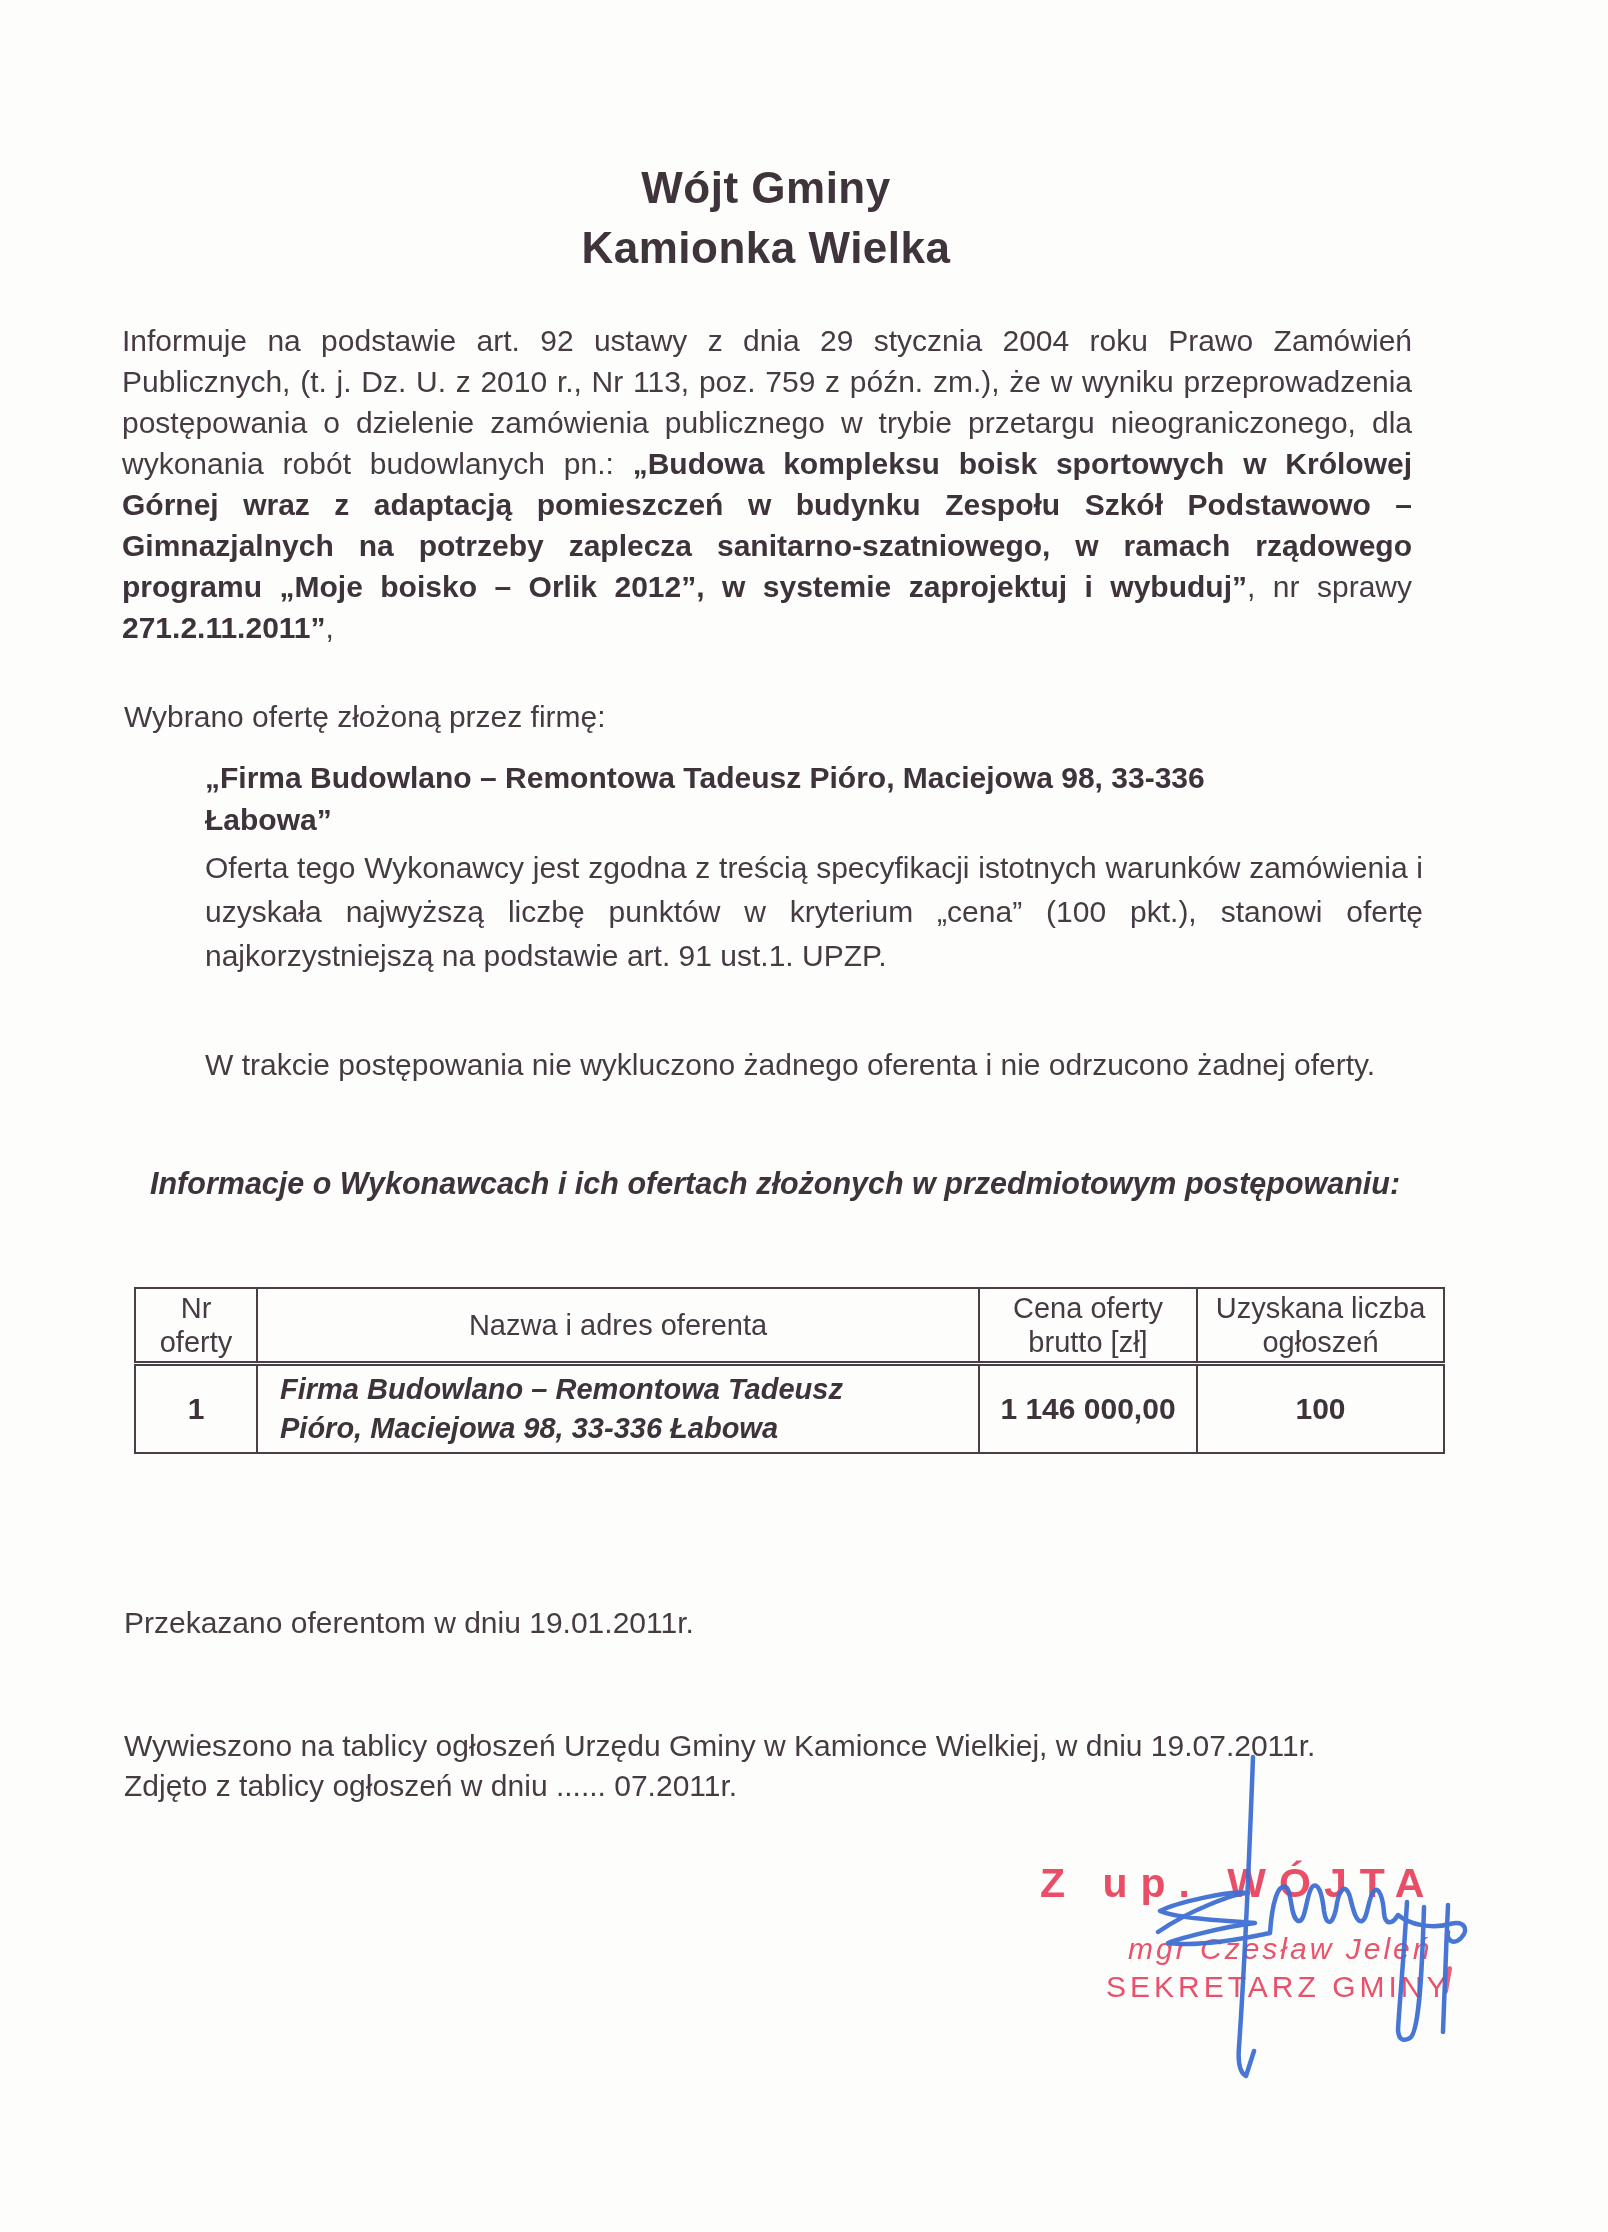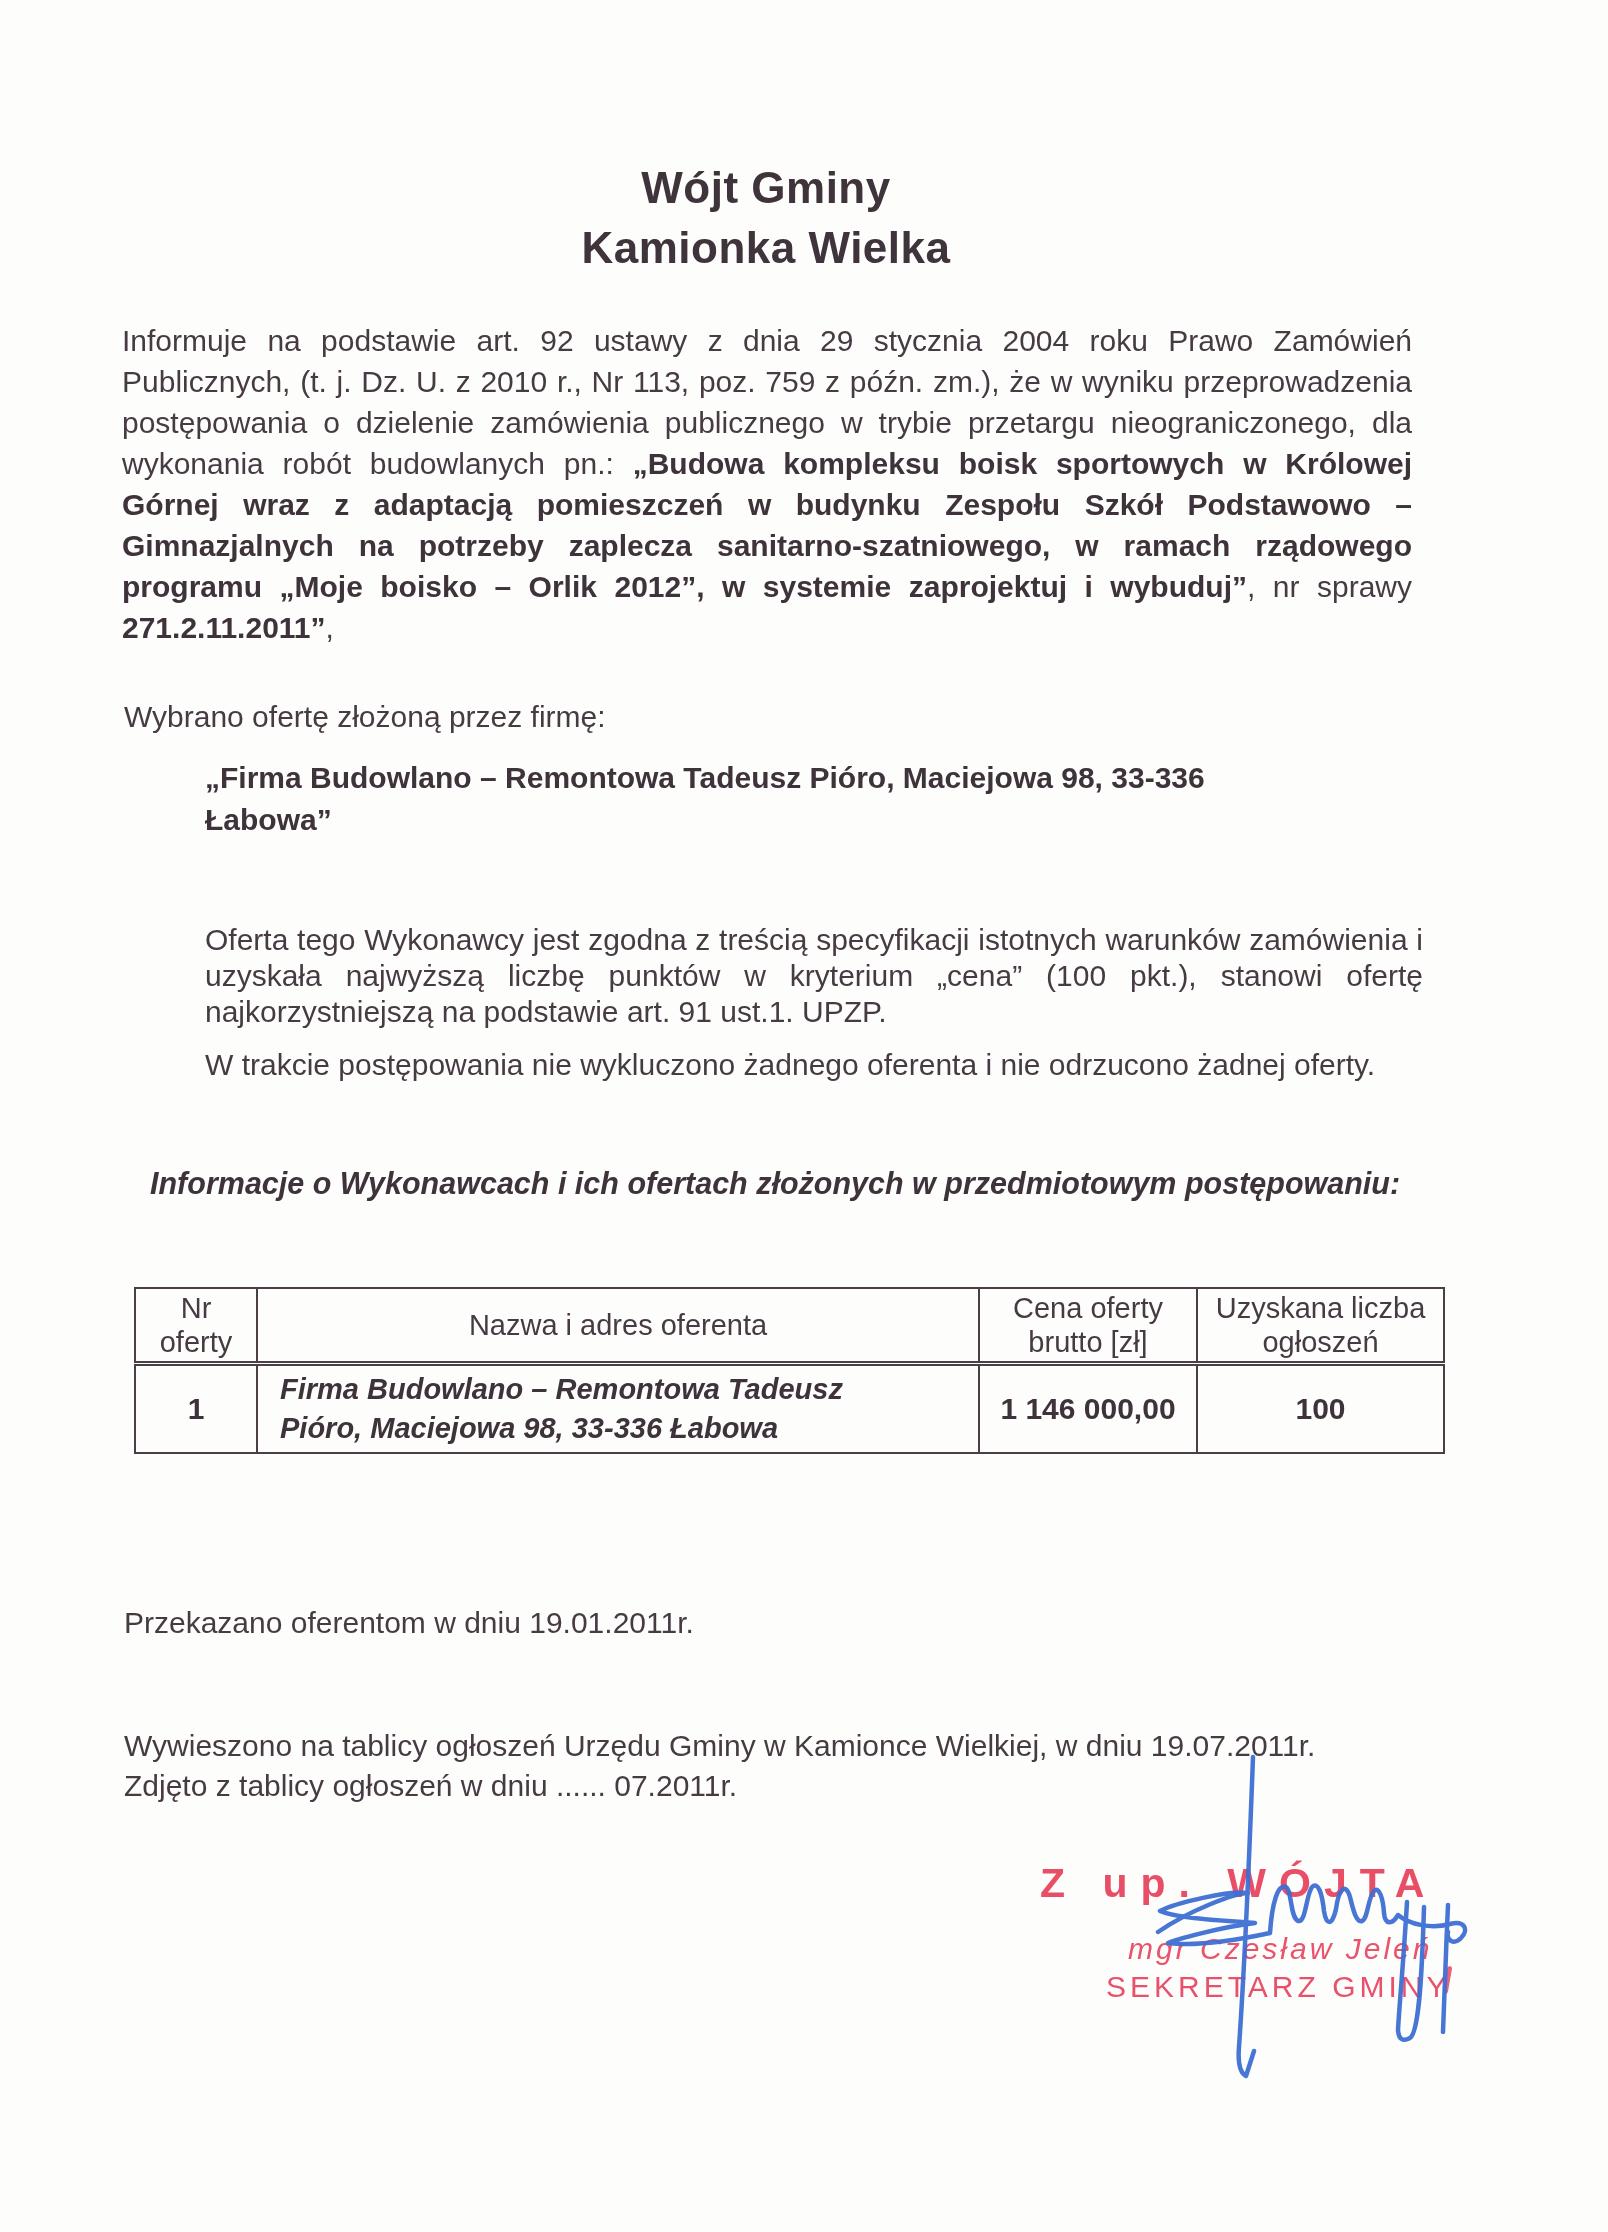--- a/index.html
+++ b/index.html
@@ -24,22 +24,22 @@
     text-align:justify;
   }
   .b { font-weight:bold; color:#3e333b; }
   .chosen-intro { position:absolute; top:696px; left:124px; }
   .firm-name {
     position:absolute; top:757px; left:205px; width:1060px;
     font-weight:bold; font-size:30px; line-height:42px;
     color:#3e333b;
   }
   .offer-para {
-    position:absolute; top:922px; left:205px; width:1218px;
-    text-align:justify; line-height:36px;
+    position:absolute; top:846px; left:205px; width:1218px;
+    text-align:justify; line-height:44px;
   }
   .no-exclusion { position:absolute; top:1044px; left:205px; }
   .table-heading {
     position:absolute; top:1166px; left:150px;
     font-size:30.5px; font-weight:bold; font-style:italic; color:#3e333b;
   }
   table.offers {
     position:absolute; top:1287px; left:134px;
     border-collapse:collapse; table-layout:fixed;
     font-size:29px; color:#473b43;

